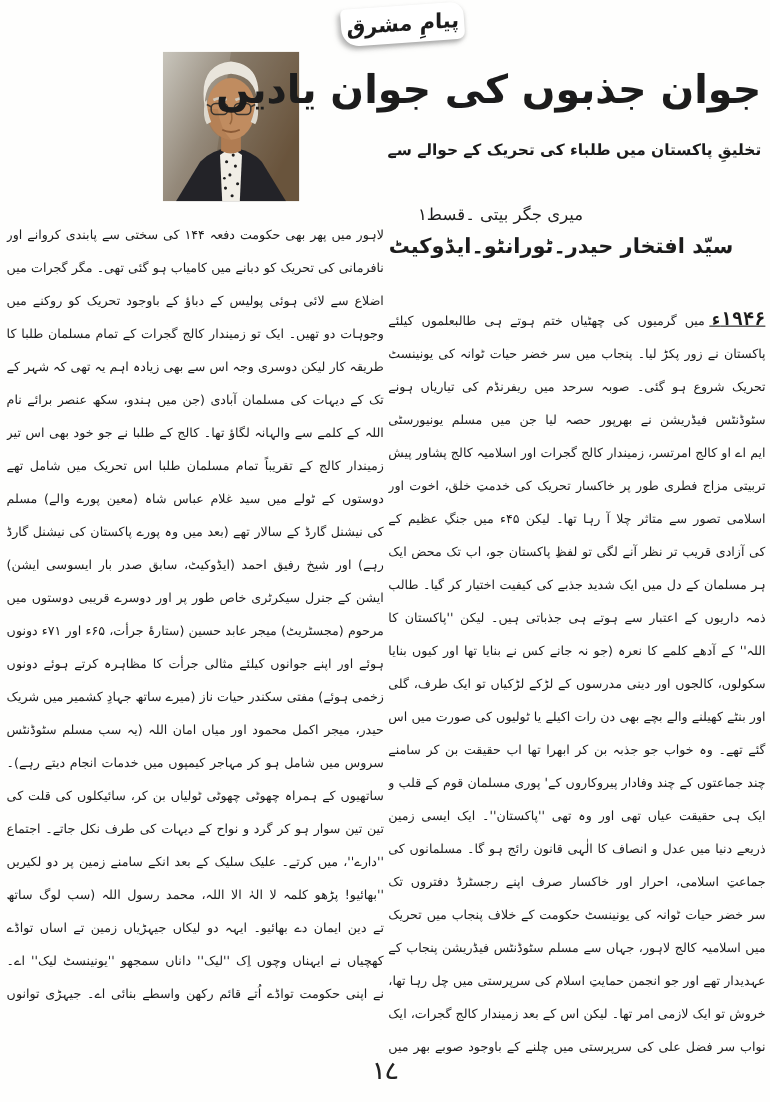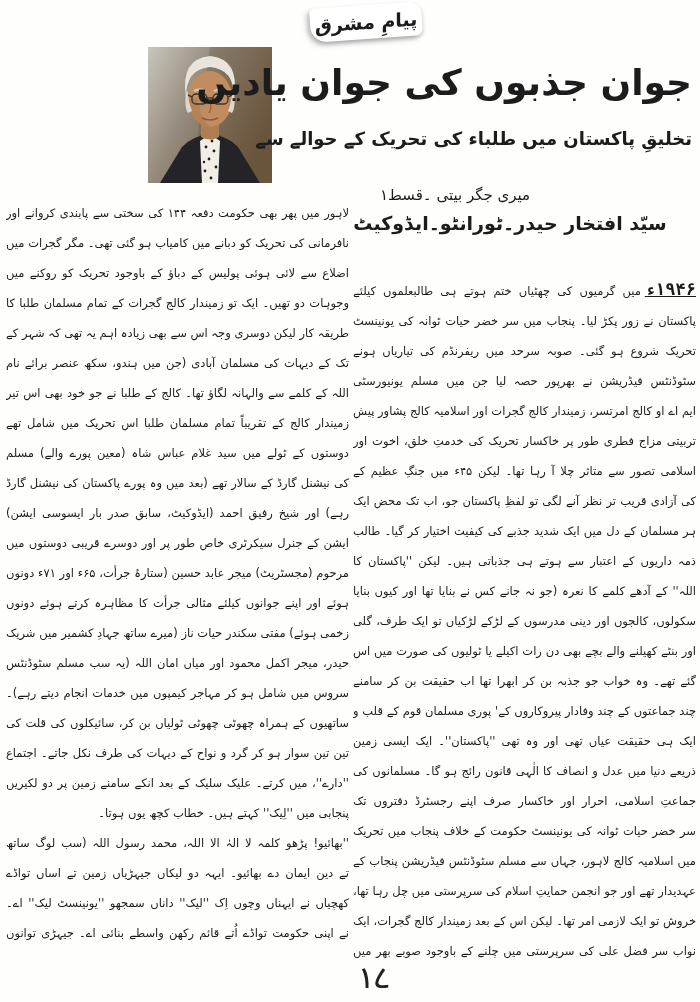--- a/index.html
+++ b/index.html
@@ -19,21 +19,21 @@
   .banner span{font-size:19px;font-weight:bold;transform:skewX(-4deg);}
   
   .photo{position:absolute;left:148px;top:47px;width:124px;height:136px;}
   
   .headline{
     position:absolute;right:8px;top:56px;width:420px;
     font-size:36px;font-weight:bold;white-space:nowrap;line-height:1.5;
   }
   .subtitle{
     position:absolute;right:8px;top:128px;width:420px;text-align:right;
-    font-size:18px;font-weight:bold;white-space:nowrap;
+    font-size:14px;font-weight:bold;white-space:nowrap;
   }
   .series-line{
     position:absolute;right:60px;top:186px;width:260px;text-align:left;
     font-size:15px;white-space:nowrap;
   }
   .author-line{
     position:absolute;right:30px;top:212px;width:320px;text-align:center;
     font-size:19px;font-weight:bold;white-space:nowrap;
   }
   
@@ -42,22 +42,22 @@
   .col-right{left:353px;top:276px;}
   .line{
     height:30px;line-height:30px;font-size:11.5px;overflow:hidden;
     text-align:justify;text-align-last:justify;
   }
   .line.end{text-align-last:right;}
   .lead-year{
     font-size:17px;font-weight:bold;text-decoration:underline;margin-left:4px;font-family:Liberation Mono, monospace;
   }
   .page-number{
-    position:absolute;left:310px;top:962px;width:80px;
-    font-size:28px;color:#222;font-family:"DejaVu Serif",serif;
+    position:absolute;left:310px;top:962px;width:80px;text-align:center;
+    font-size:21px;color:#222;font-family:"DejaVu Serif",serif;
   }
 </style>
 </head>
 <body>
 
 <div class="masthead">
   <div class="banner">
     <span class="urdu">پیامِ مشرق</span>
   </div>
 </div>
@@ -158,20 +158,19 @@
   <div class="line">رہے) اور شیخ رفیق احمد (ایڈوکیٹ، سابق صدر بار ایسوسی ایشن) مسلم سٹوڈنٹس ایسوسی</div>
   <div class="line">ایشن کے جنرل سیکرٹری خاص طور پر اور دوسرے قریبی دوستوں میں چوہدری نور حسین</div>
   <div class="line">مرحوم (مجسٹریٹ) میجر عابد حسین (ستارۂ جرأت، ۶۵ء اور ۷۱ء دونوں جنگوں میں شریک</div>
   <div class="line">ہوئے اور اپنے جوانوں کیلئے مثالی جرأت کا مظاہرہ کرتے ہوئے دونوں جنگوں میں شدید</div>
   <div class="line">زخمی ہوئے) مفتی سکندر حیات ناز (میرے ساتھ جہادِ کشمیر میں شریک رہے) سید اعجاز</div>
   <div class="line">حیدر، میجر اکمل محمود اور میاں امان اللہ (یہ سب مسلم سٹوڈنٹس ایسوسی فیڈریشن کی نیشنل</div>
   <div class="line">سروس میں شامل ہو کر مہاجر کیمپوں میں خدمات انجام دیتے رہے)۔ ہم سب دوسرے</div>
   <div class="line">ساتھیوں کے ہمراہ چھوٹی چھوٹی ٹولیاں بن کر، سائیکلوں کی قلت کی وجہ سے ایک سائیکل پر</div>
   <div class="line">تین تین سوار ہو کر گرد و نواح کے دیہات کی طرف نکل جاتے۔ اجتماع مسجد یا گاؤں کے</div>
   <div class="line">''دارے''، میں کرتے۔ علیک سلیک کے بعد انکے سامنے زمین پر دو لکیریں بناتے۔ لکیر کو</div>
-  <div class="line end">پنجابی میں ''لِیک'' کہتے ہیں۔ خطاب کچھ یوں ہوتا۔</div>
   <div class="line">''بھائیو! پڑھو کلمہ لا الہٰ الا اللہ، محمد رسول اللہ (سب لوگ ساتھ دیتے)۔ ساڈے کلمے</div>
   <div class="line">تے دین ایمان دے بھائیو۔ ایہہ دو لیکاں جیہڑیاں زمین تے اساں تواڈے سامنے</div>
   <div class="line">کھچیاں نے ایہناں وچوں اِک ''لیک'' داناں سمجھو ''یونینسٹ لیک'' اے۔ جیہڑی انگریز</div>
   <div class="line">نے اپنی حکومت تواڈے اُتے قائم رکھن واسطے بنائی اے۔ جیہڑی توانوں سدھی بے</div>
 </div>
 
 <div class="page-number urdu">۱۷</div>
 
 </body></html>

